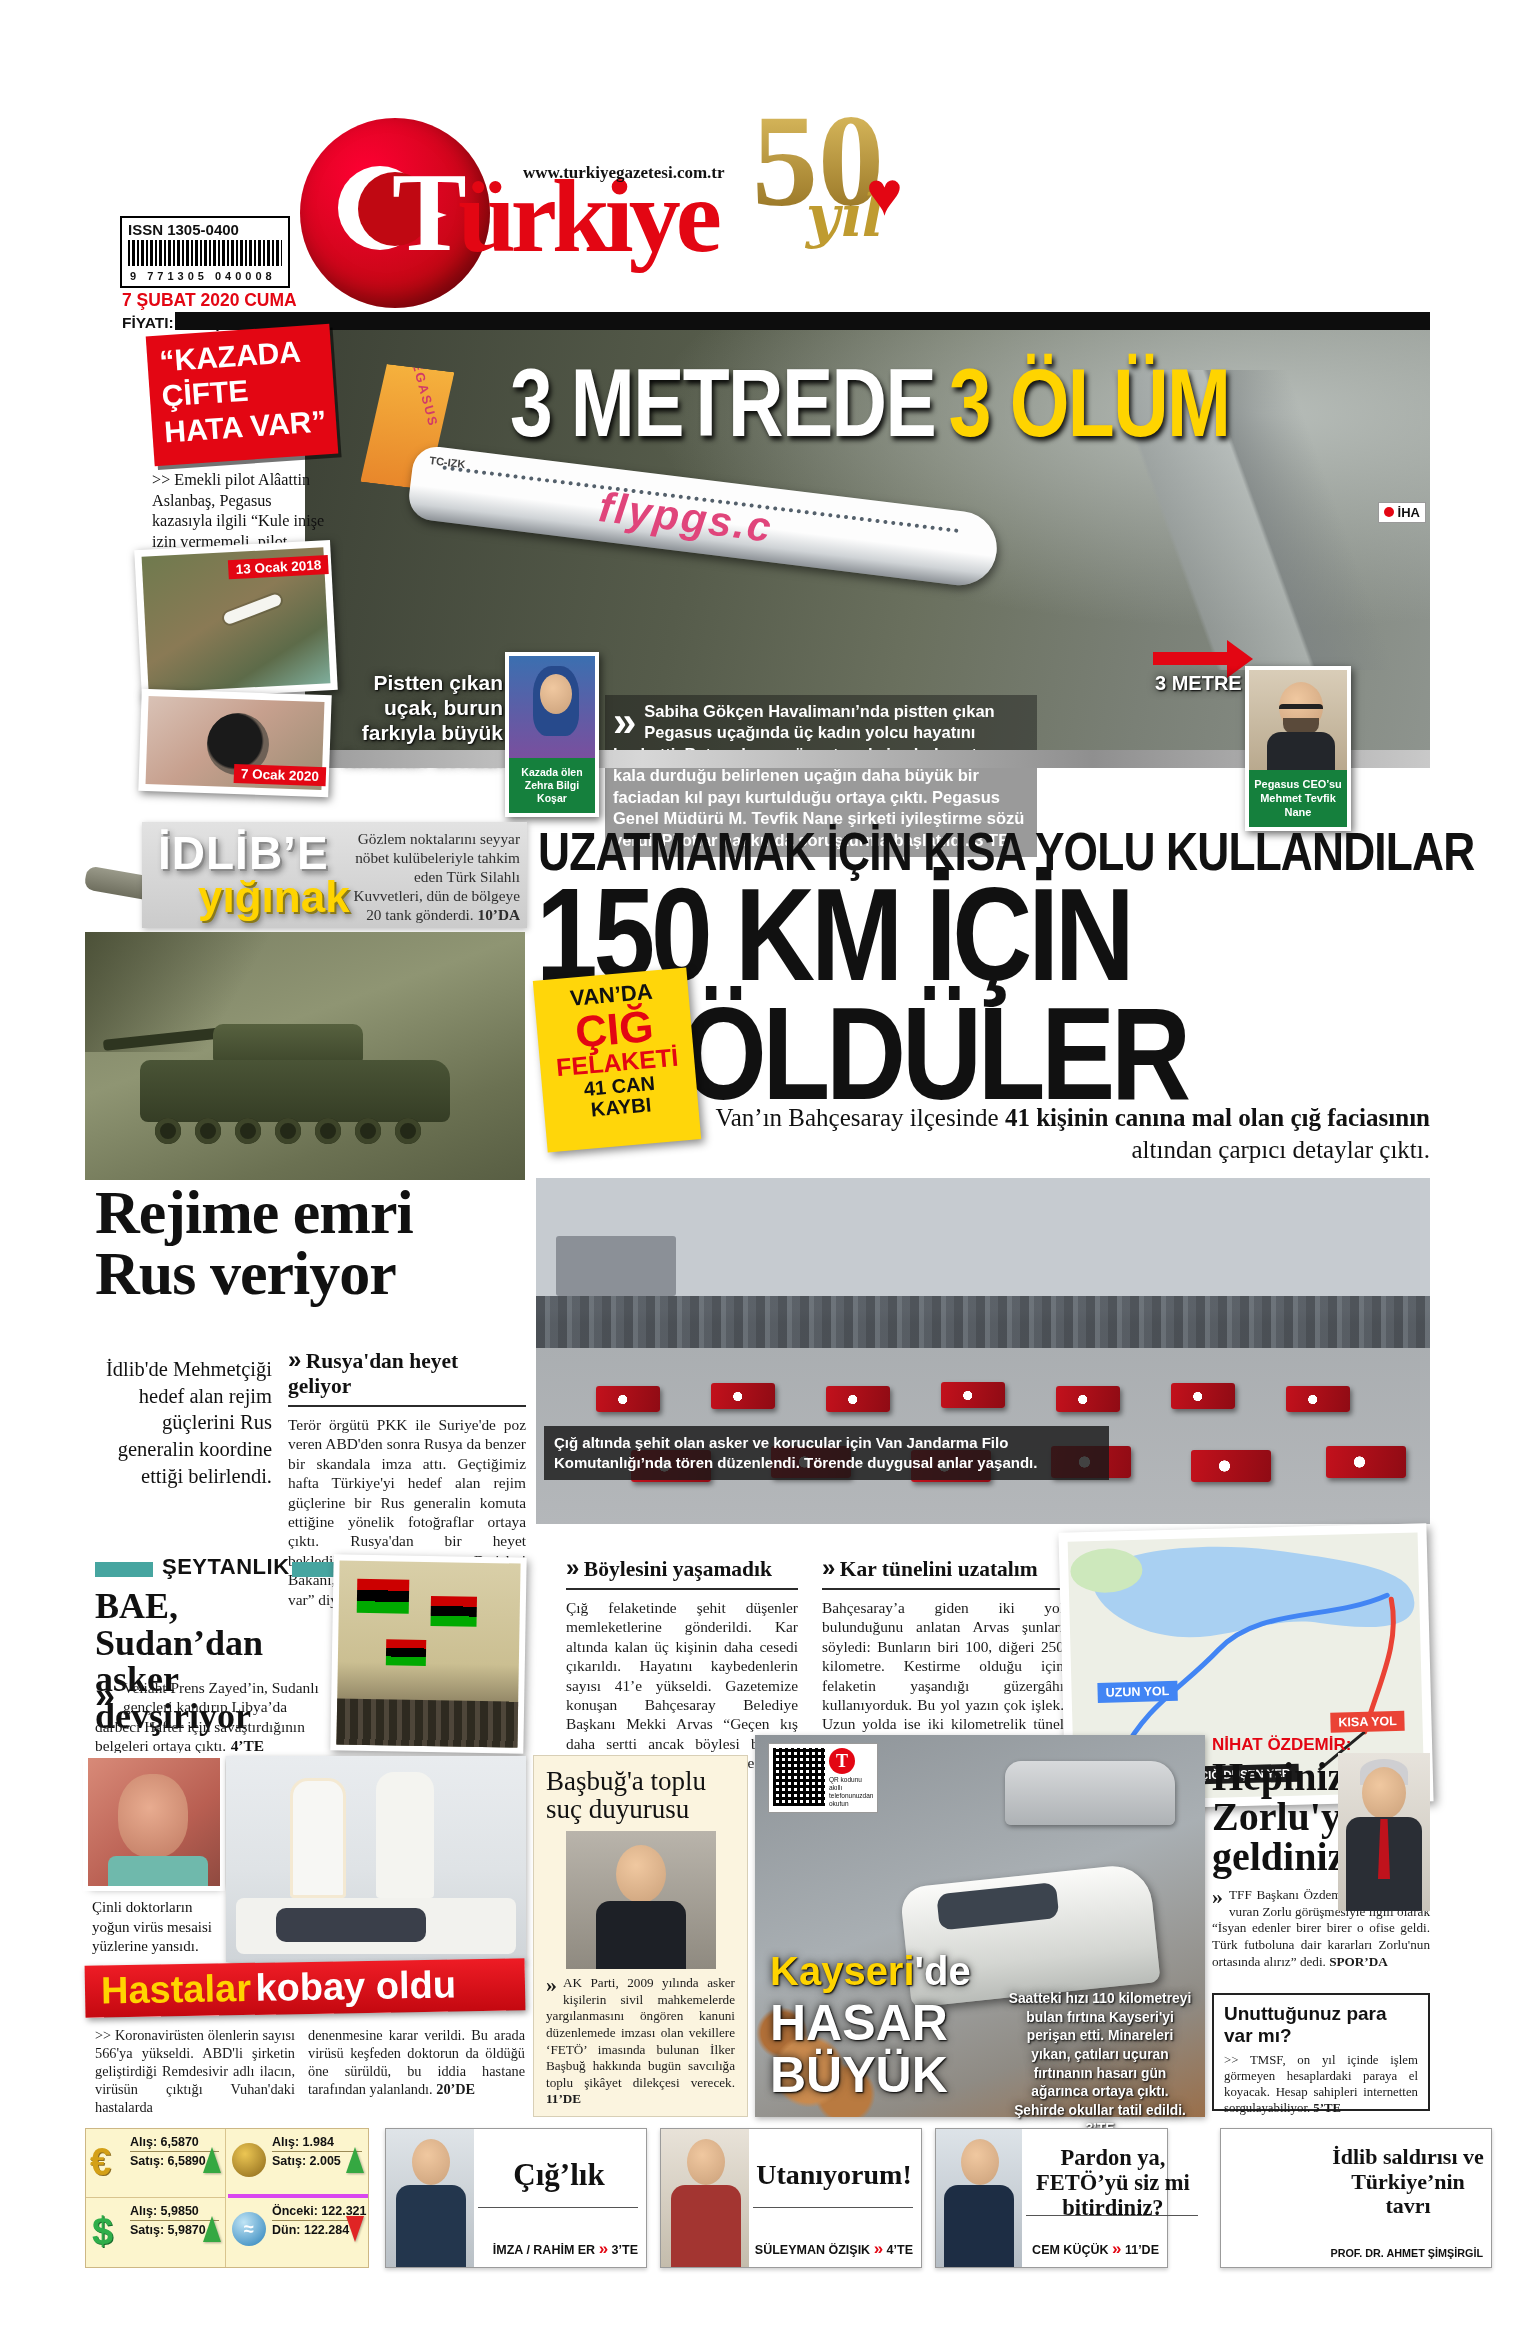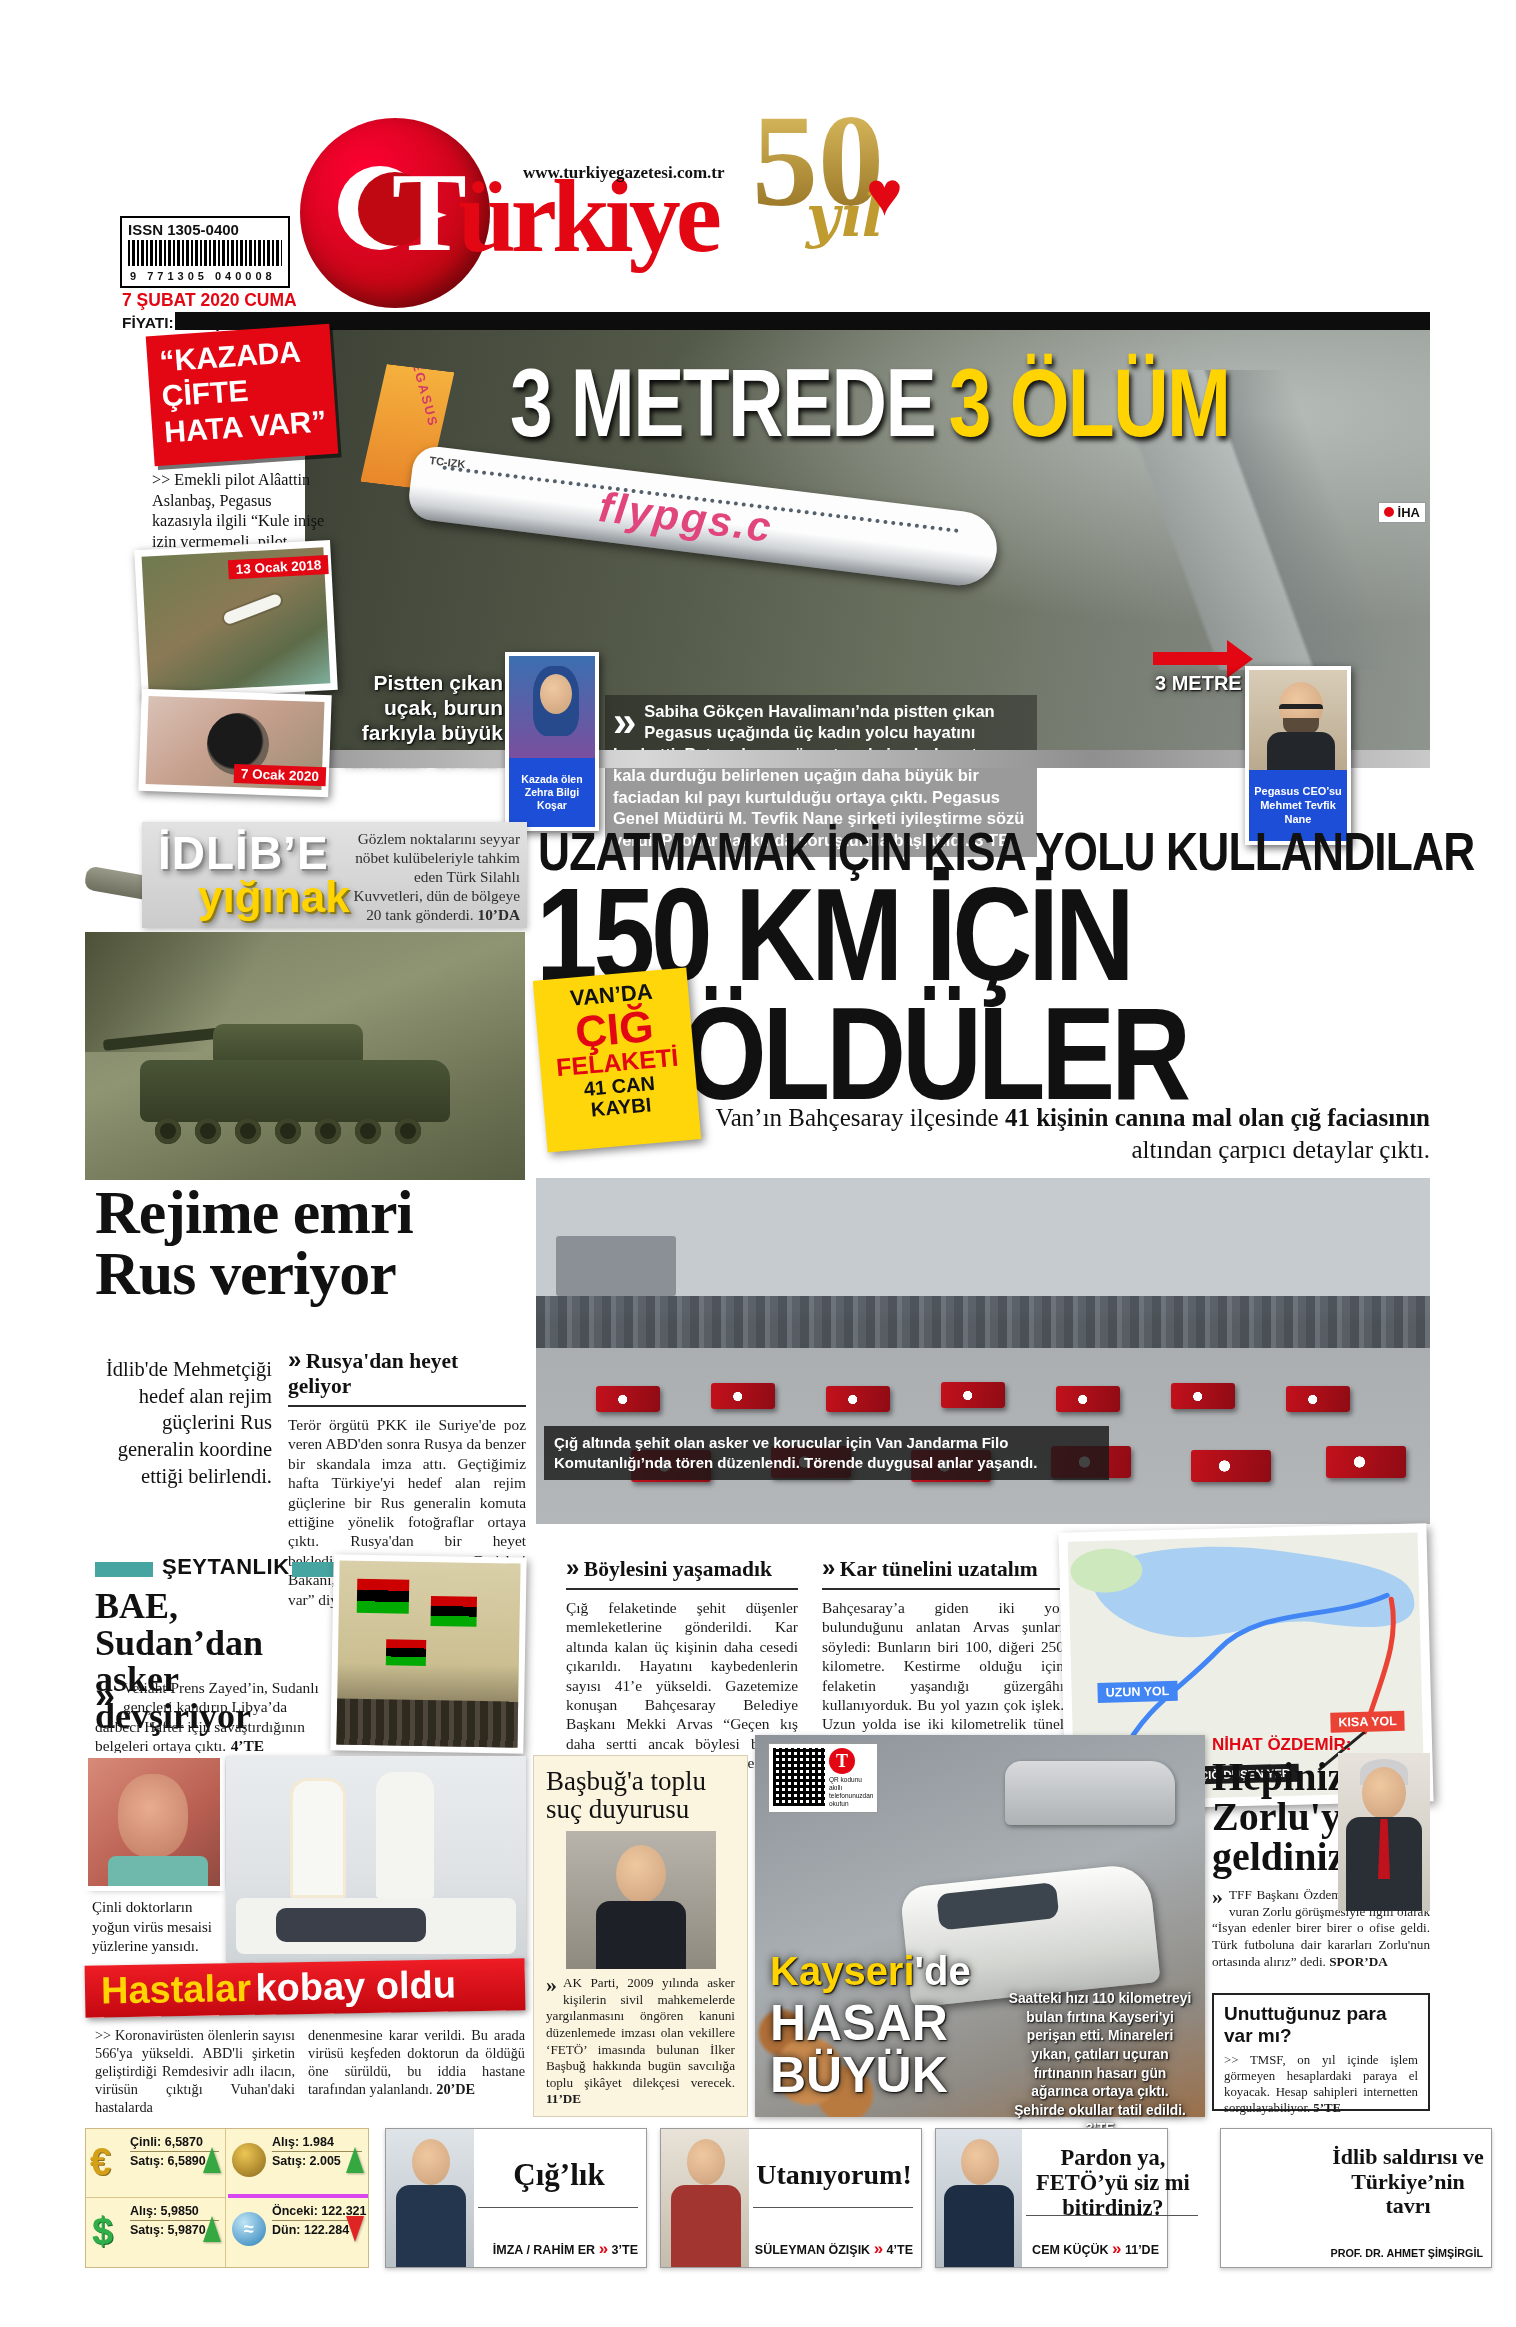--- a/index.html
+++ b/index.html
@@ -31,21 +31,21 @@
   
   .mainphoto{background:
      radial-gradient(ellipse at 85% 20%,#b7bdb9 0%,rgba(0,0,0,0) 45%),
      linear-gradient(100deg,#3d4236 0%,#565c4b 35%,#6a705e 55%,#7a8076 75%,#8e948e 100%)}
   .graystrip{background:linear-gradient(90deg,#9a9a9a,#d7d7d7 30%,#8f8f8f 70%,#c9c9c9)}
   .redtag{background:#e30613;color:#fff;font-weight:900}
   .polaroid{background:#fff;padding:7px;box-shadow:2px 3px 8px rgba(0,0,0,.5)}
   .kzbox{background:#e30613;color:#fff;box-shadow:3px 4px 0 rgba(0,0,0,.55)}
   .kzbox div{font-weight:900;font-size:30px;line-height:1.18;padding-left:12px;letter-spacing:0}
   .inset{background:#fff;padding:4px;box-shadow:2px 3px 8px rgba(0,0,0,.6)}
-  .insetcap{background:#1d4ed8;color:#fff;font-weight:bold;font-size:10.5px;text-align:center;line-height:1.25;padding:15px 1px}
+  .insetcap{background:#15803d;color:#fff;font-weight:bold;font-size:10.5px;text-align:center;line-height:1.25;padding:8px 1px}
   .quote{font-weight:900;font-size:42px;line-height:.8;float:left;margin:4px 8px 0 0}
   .fuselage{background:linear-gradient(#fdfdfd 55%,#cfd3d6 80%,#8d9297);border-radius:40px 60px 60px 40px;box-shadow:2px 4px 10px rgba(0,0,0,.5)}
   .tailfin{background:linear-gradient(#f5b13d,#e8872b);clip-path:polygon(15% 0,100% 0,85% 100%,0 100%)}
   .windows{position:absolute;left:30px;top:18px;width:520px;border-top:4px dotted #54606b}
   
   .idlibband{background:linear-gradient(#e2e2e2,#cbcbcb);box-shadow:1px 2px 6px rgba(0,0,0,.25)}
   .outline-w{color:#fff;text-shadow:2px 2px 0 #8a8a8a,3px 4px 6px rgba(0,0,0,.45)}
   .outline-y{color:#ffd400;text-shadow:2px 2px 0 #8a7a1a,3px 4px 6px rgba(0,0,0,.45)}
   .tankphoto{background:linear-gradient(160deg,#7a7f63 0%,#8f9573 40%,#6b7152 75%,#585e43 100%)}
   .tankbody{position:absolute;left:55px;top:128px;width:310px;height:62px;background:linear-gradient(#4a5436,#353d25);border-radius:10px 18px 8px 8px}
@@ -411,21 +411,21 @@
       <div class="bodytxt" style="font-size:12.8px;margin-top:5px">
         <span>&gt;&gt; TMSF, on yıl içinde işlem görmeyen hesaplardaki paraya el koyacak. Hesap sahipleri internetten sorgulayabiliyor.</span>
         <b>5’TE</b>
       </div>
     </div>
   </div>
 
   <div class="abs curbox" style="left:85px;top:2128px;width:284px;height:140px">
     <div class="curcell" style="left:0;top:0;border-right:1px solid #d8c48e;border-bottom:1px solid #d8c48e">
       <div class="abs" style="left:4px;top:12px;font-size:38px;font-weight:900;color:#d4a017;text-shadow:1px 1px 0 #8a6a1f">€</div>
-      <div class="curline">Çinli: 6,5870</div>
+      <div class="curline">Alış: 6,5870</div>
       <div class="cursep"></div>
       <div class="curline">Satış: 6,5890</div>
       <div class="abs arrup" style="right:4px;top:18px"></div>
     </div>
     <div class="curcell" style="left:142px;top:0;border-bottom:4px solid #d946ef">
       <div class="abs" style="left:4px;top:14px;width:34px;height:34px;border-radius:50%;background:radial-gradient(circle at 38% 32%,#ecc653,#8a671a)"></div>
       <div class="curline">Alış: 1.984</div>
       <div class="cursep"></div>
       <div class="curline">Satış: 2.005</div>
       <div class="abs arrup" style="right:4px;top:18px"></div>

